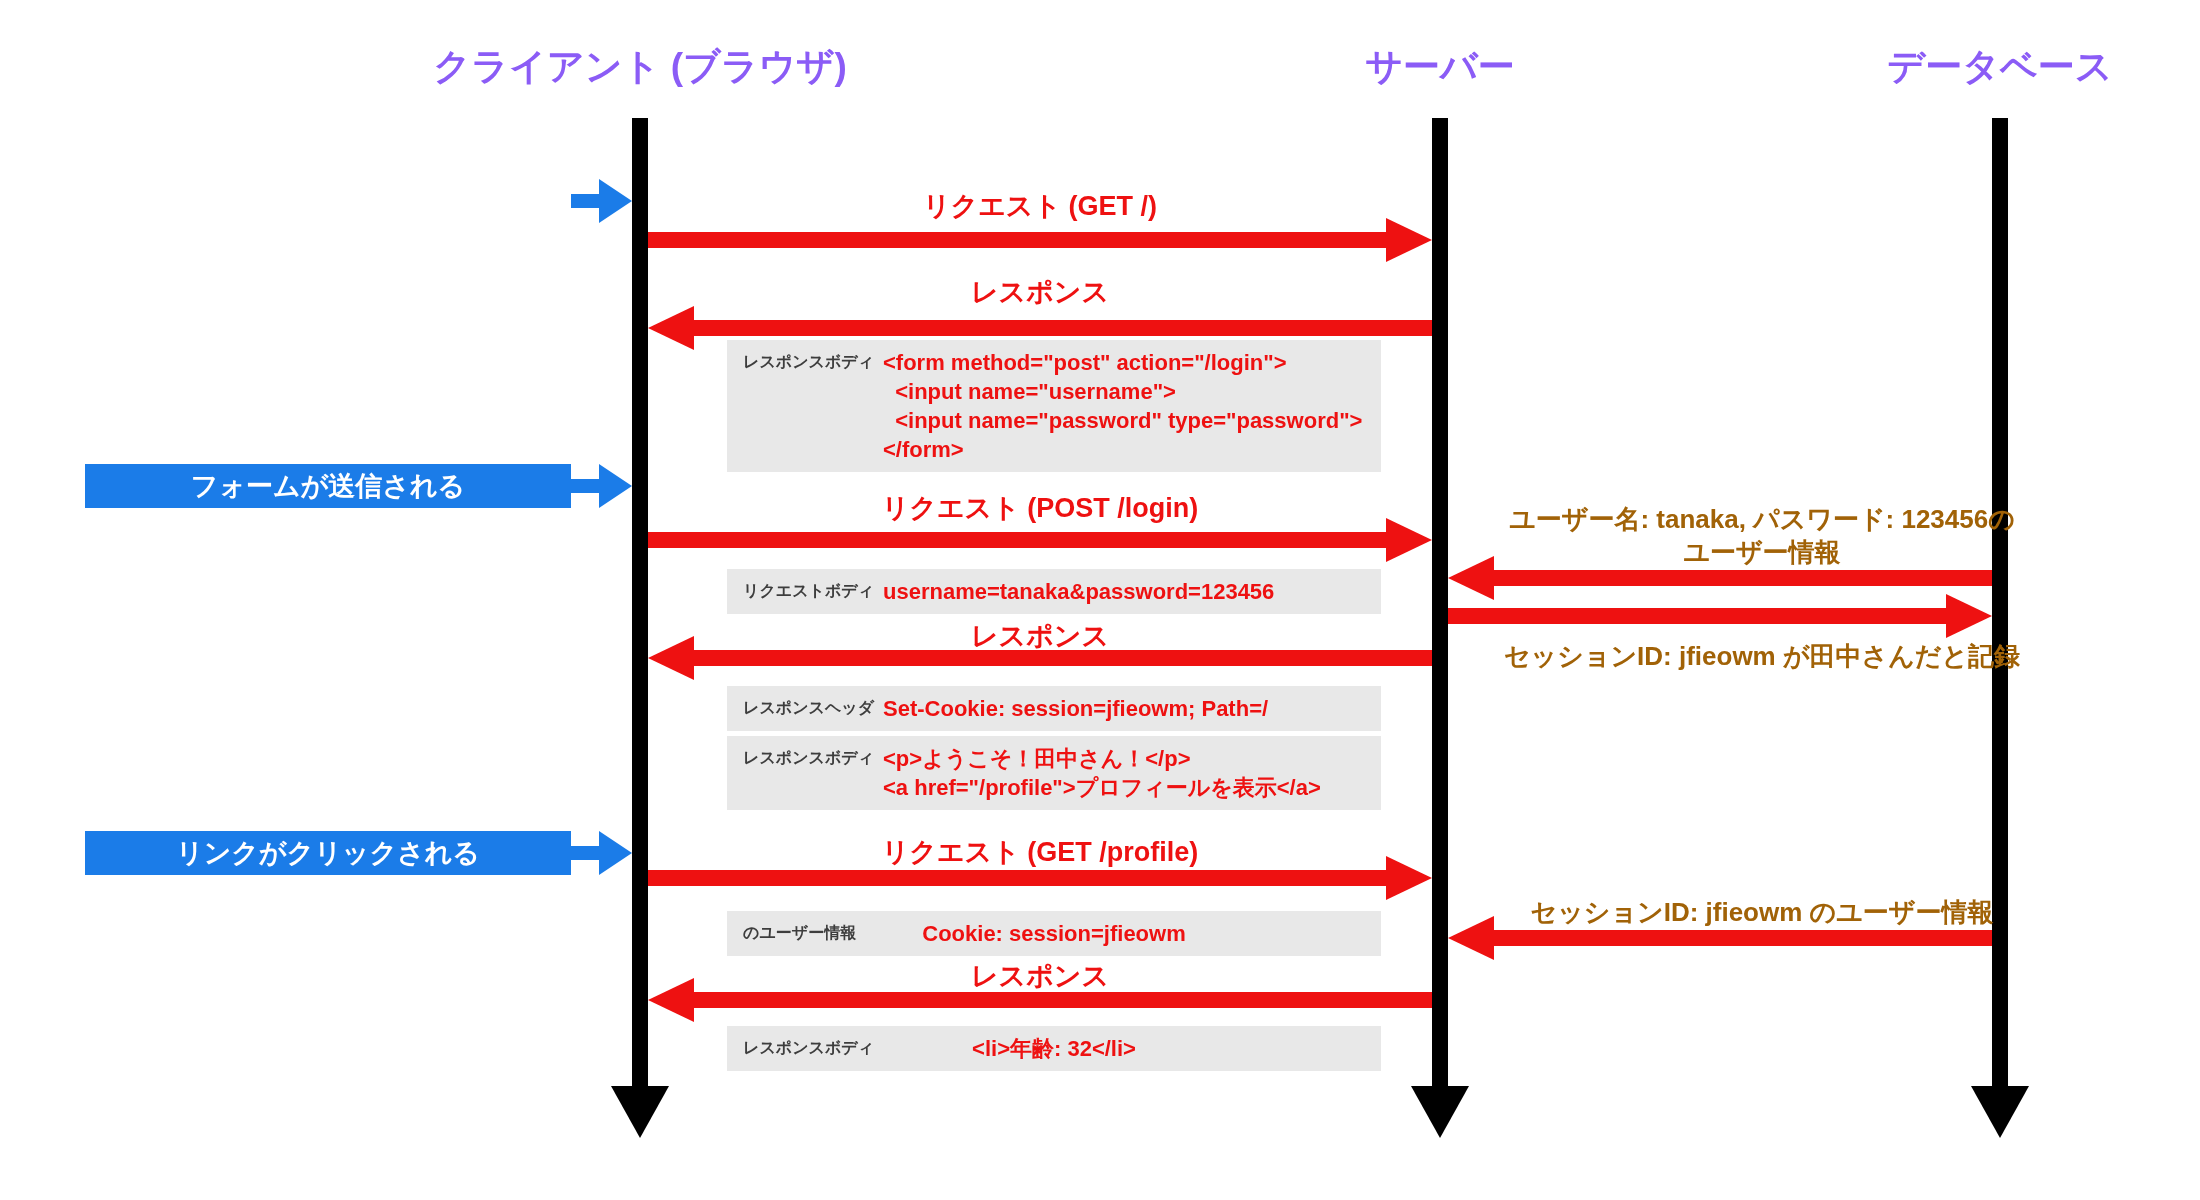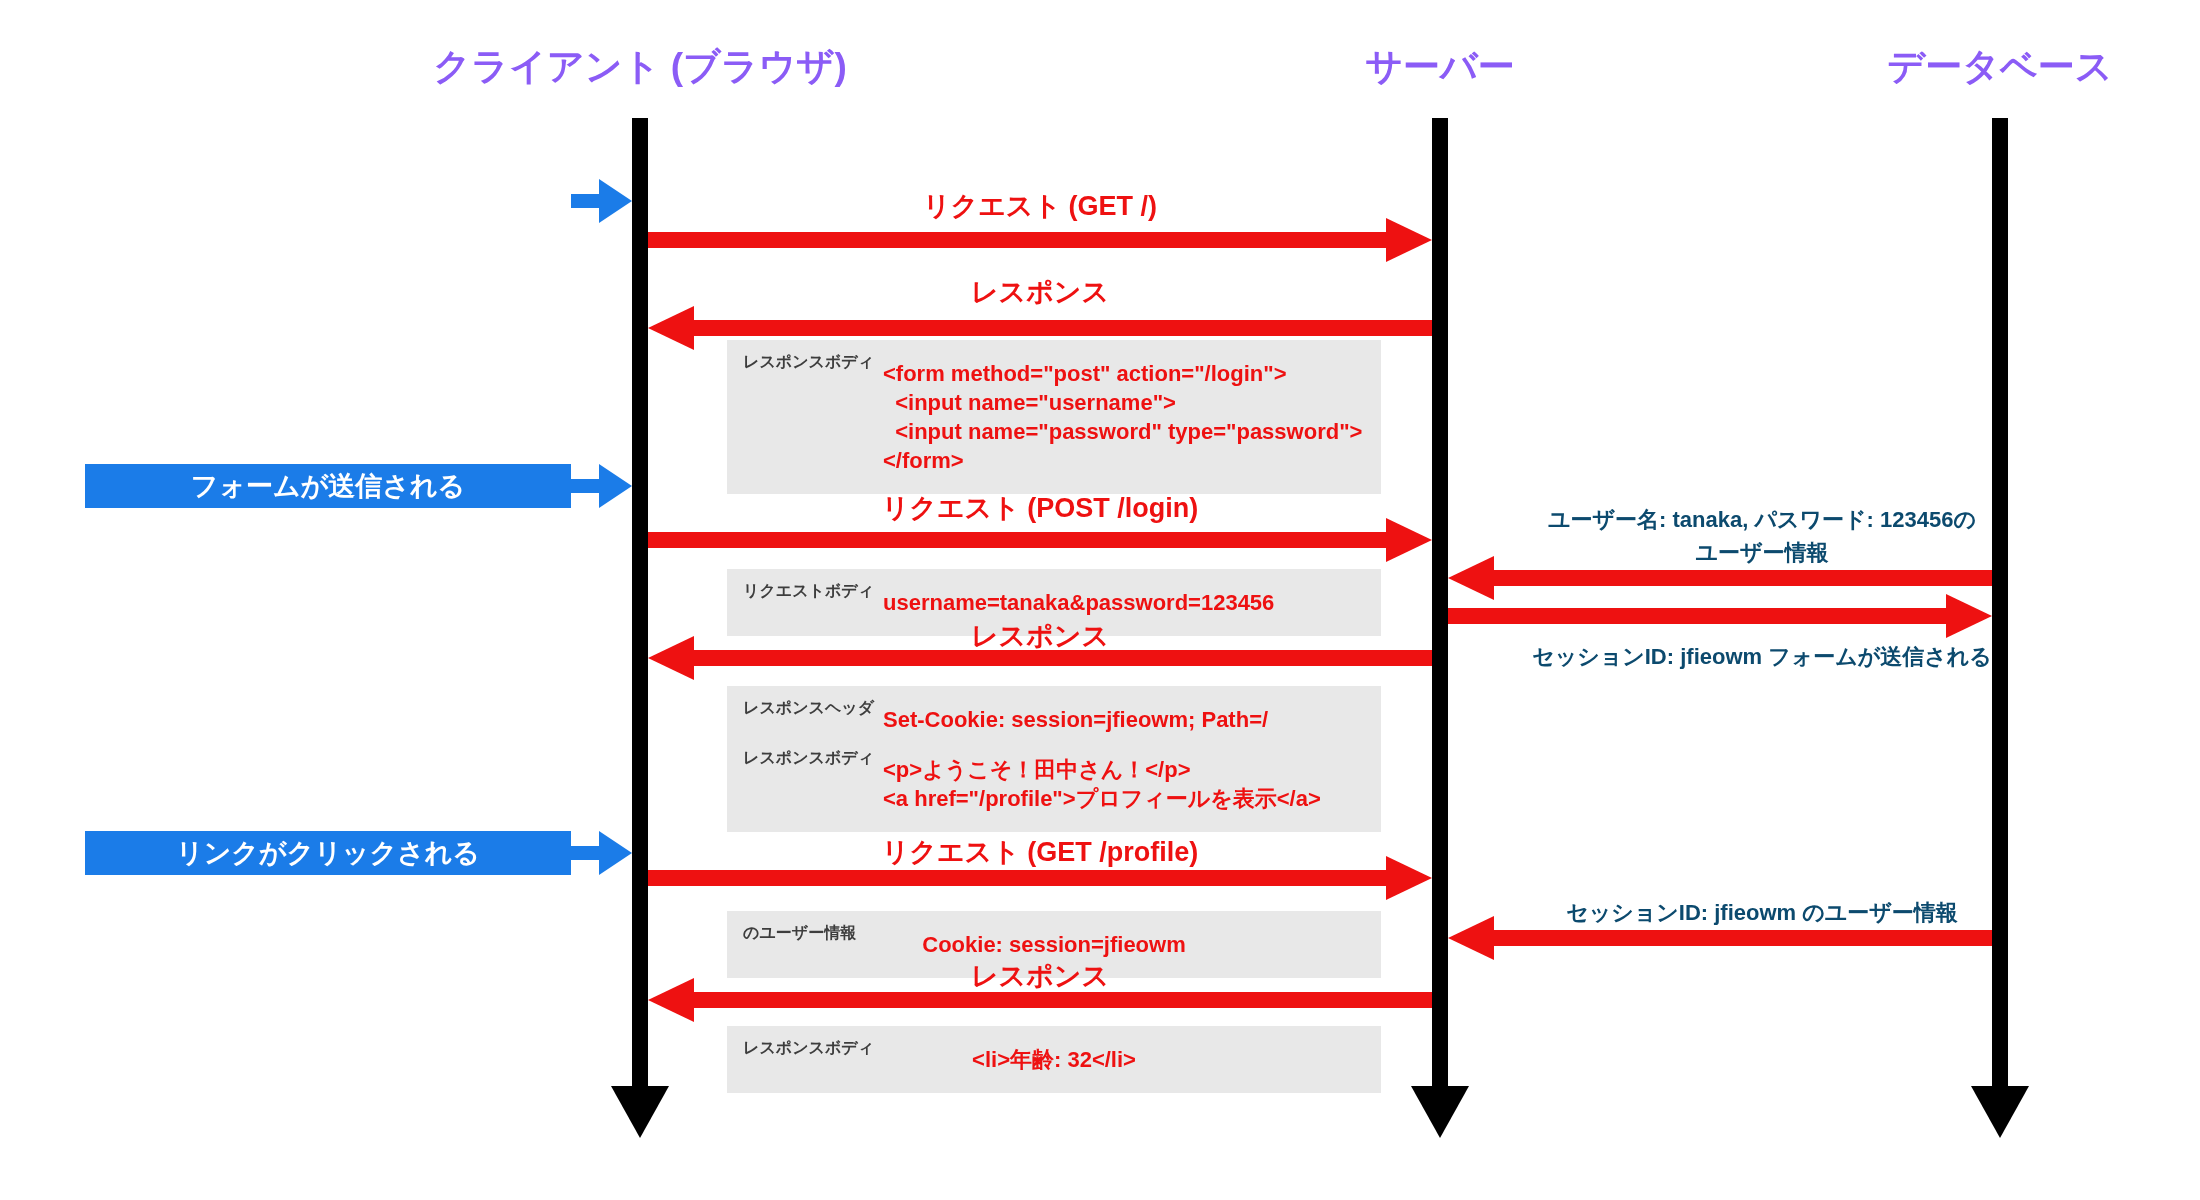--- a/index.html
+++ b/index.html
@@ -17,22 +17,22 @@
                       border-top:22px solid transparent;border-bottom:22px solid transparent;border-left:33px solid #1b7ce8;}
   .msg-arrow{position:absolute;height:44px;}
   .msg-arrow .bar{position:absolute;top:14px;height:16px;background:#ee1111;}
   .msg-arrow.right .bar{left:0;right:44px;}
   .msg-arrow.right .head{position:absolute;right:0;top:0;width:0;height:0;
                          border-top:22px solid transparent;border-bottom:22px solid transparent;border-left:46px solid #ee1111;}
   .msg-arrow.left .bar{left:44px;right:0;}
   .msg-arrow.left .head{position:absolute;left:0;top:0;width:0;height:0;
                         border-top:22px solid transparent;border-bottom:22px solid transparent;border-right:46px solid #ee1111;}
   .msg-label{position:absolute;color:#ee1111;font-weight:800;font-size:27px;text-align:center;line-height:32px;}
-  .msg-note{position:absolute;left:1448px;width:628px;color:#0c4a6e;font-weight:800;font-size:22px;text-align:center;line-height:33px;}
-  .payload{position:absolute;left:727px;width:654px;background:#e8e8e8;padding:19px 0;box-sizing:border-box;}
+  .msg-note{position:absolute;left:1448px;width:628px;color:#a16207;font-weight:800;font-size:26px;text-align:center;line-height:33px;}
+  .payload{position:absolute;left:727px;width:654px;background:#e8e8e8;padding:8px 0;box-sizing:border-box;}
   .payload-label{position:absolute;left:16px;top:12px;font-size:16px;font-weight:bold;color:#3d3d3d;}
   .payload-code{margin-left:156px;color:#ee1111;font-weight:800;font-size:22px;line-height:29px;}
   .payload-code.center{margin-left:0;text-align:center;}
   .code-line{white-space:pre;}
 </style>
 </head>
 <body>
 
 <div class="stage">
 
@@ -109,21 +109,21 @@
     <div class="payload-label">リクエストボディ</div>
     <div class="payload-code">
       <div class="code-line">username=tanaka&amp;password=123456</div>
     </div>
   </div>
 
   <div class="msg-arrow right" style="left:1448px;width:544px;top:594px">
     <div class="bar"></div>
     <div class="head"></div>
   </div>
-  <div class="msg-note" style="top:640px">セッションID: jfieowm フォームが送信される</div>
+  <div class="msg-note" style="top:640px">セッションID: jfieowm が田中さんだと記録</div>
 
   <div class="msg-label" style="left:648px;width:784px;top:620px">レスポンス</div>
   <div class="msg-arrow left" style="left:648px;width:784px;top:636px">
     <div class="bar"></div>
     <div class="head"></div>
   </div>
 
   <div class="payload" style="top:686px">
     <div class="payload-label">レスポンスヘッダ</div>
     <div class="payload-code">

